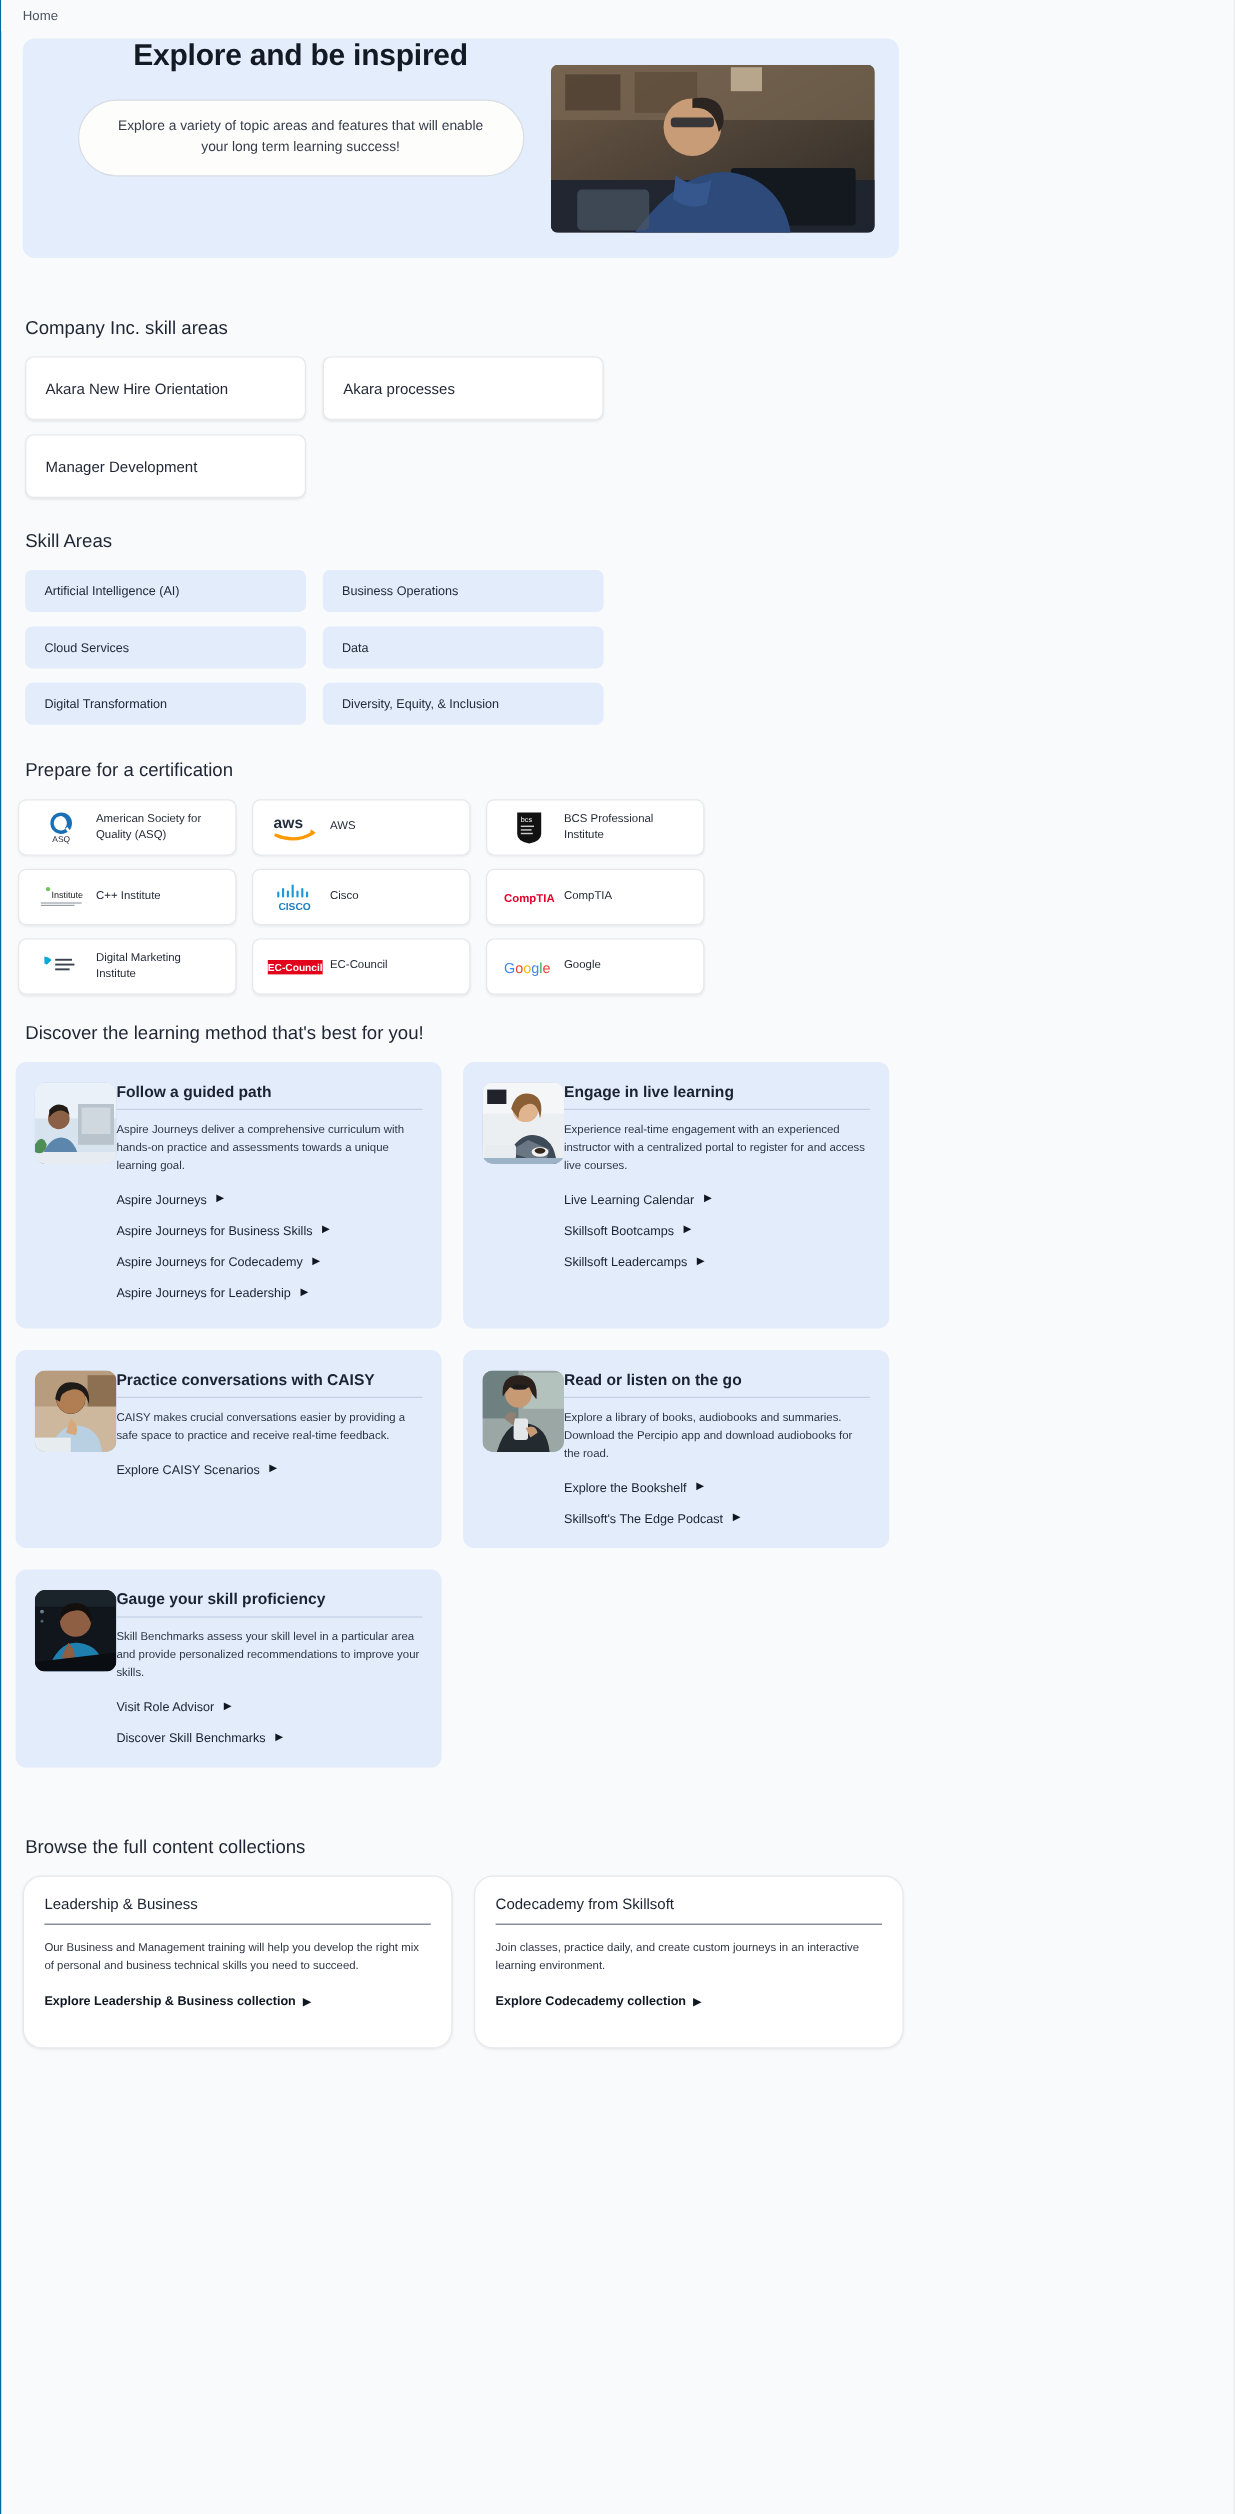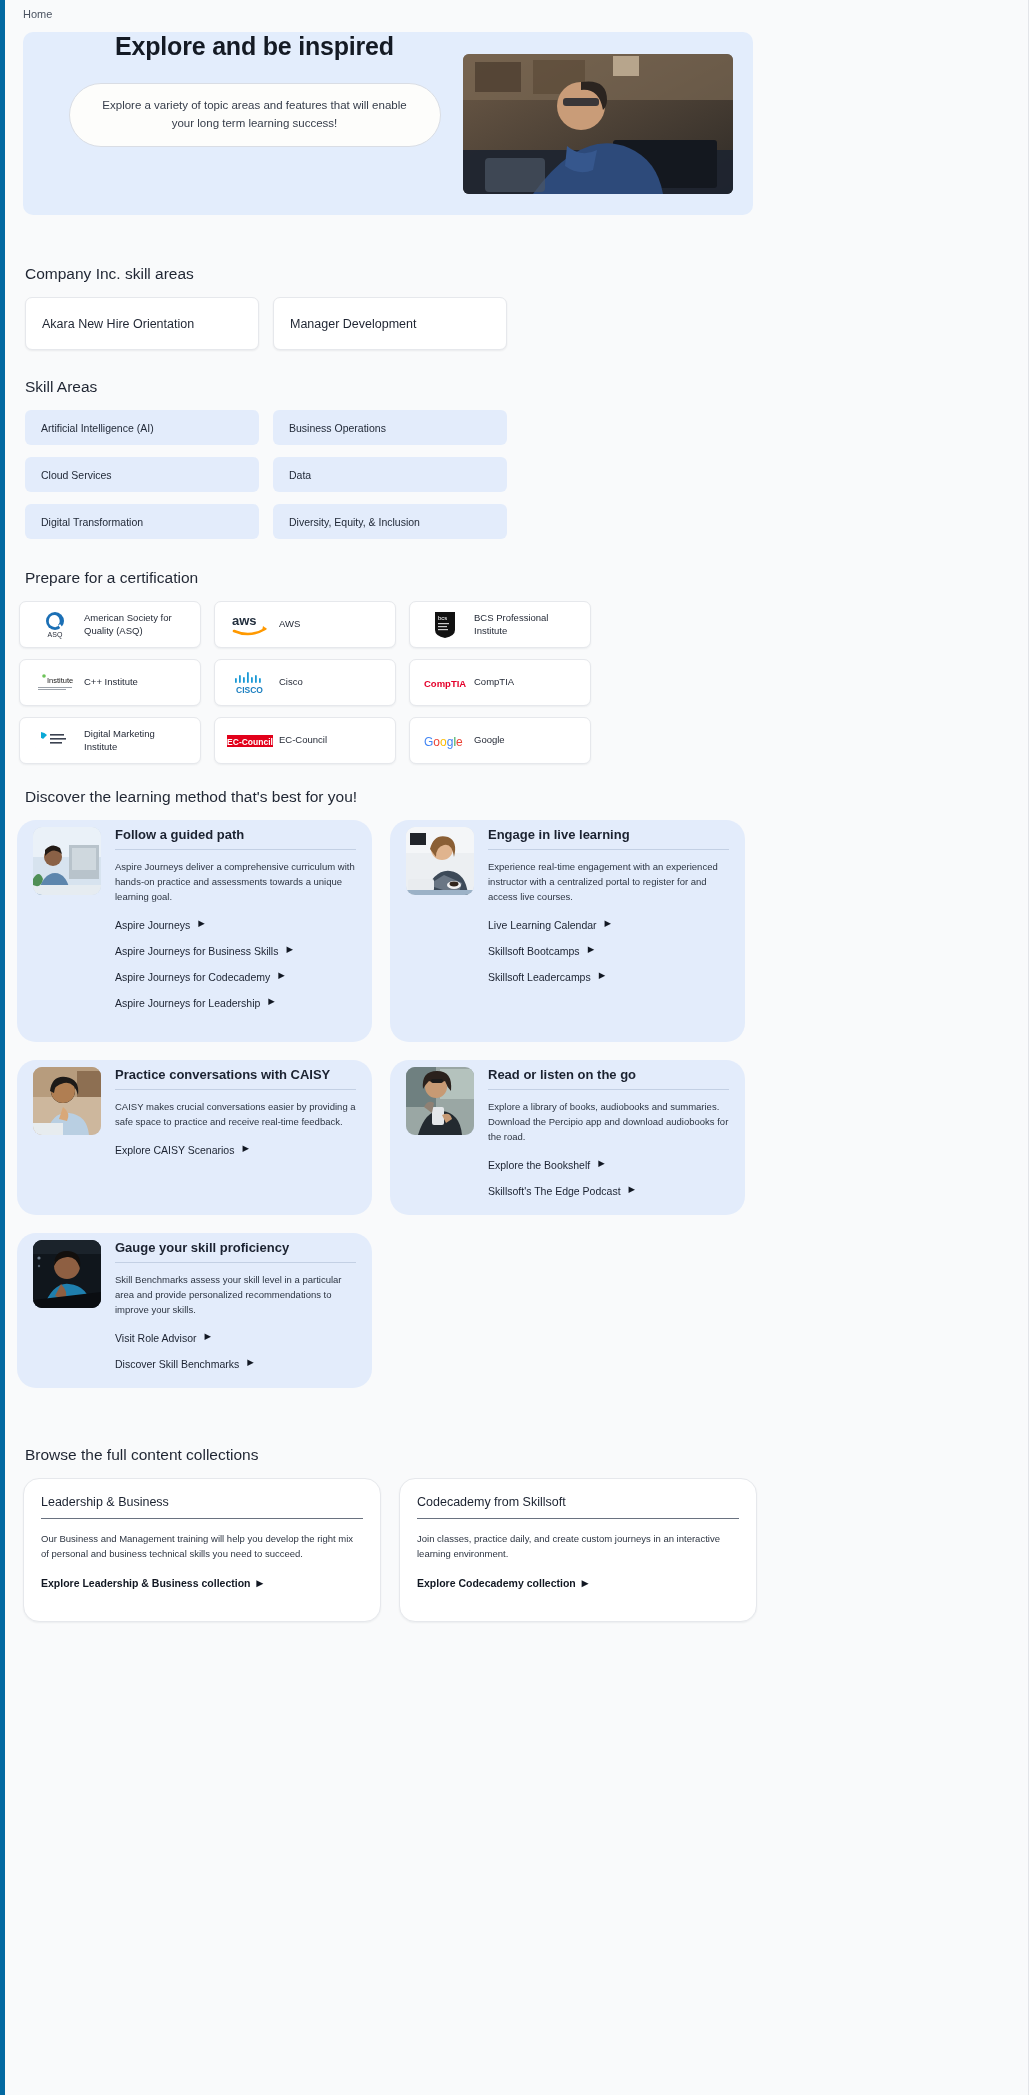--- a/index.html
+++ b/index.html
@@ -6,21 +6,21 @@
   html, body {
     width: 1029px;
     background: #ffffff;
     font-family: "Liberation Sans", sans-serif;
     color: #1f2532;
   }
   .page {
     width: 1029px;
     min-height: 2095px;
     background: #f9fafb;
-    border-left: 5px solid #0369a1;
+    border-left: 1px solid #0369a1;
     border-right: 1px solid #e3e5e9;
     position: relative;
   }
 
   
   .breadcrumb {
     padding: 8px 0 6px 18px;
     font-size: 11px;
     color: #4b5361;
     background: #f9fafb;
@@ -156,24 +156,23 @@
   .lm-wrap {
     display: flex;
     flex-wrap: wrap;
     gap: 18px 18px;
     padding: 0 12px;
     width: 770px;
   }
   .lm-card {
     width: 355px;
     background: #e3ecfb;
-    border-radius: 19px;
-    padding: 7px 16px 18px 16px;
-    display: flex;
-    gap: 14px;
+    border-radius: 9px;
+    padding: 17px 16px 18px 16px;
+    display: flex;
   }
   .lm-card.h1 { min-height: 222px; }
   .lm-card.h2 { min-height: 152px; }
   .lm-thumb {
     width: 68px;
     min-width: 68px;
     height: 68px;
     border-radius: 9px;
     overflow: hidden;
     background: #cdd8ea;
@@ -281,20 +280,23 @@
       </svg>
     </div>
   </div>
 
   <div class="section-title sec-gap-1">Company Inc. skill areas</div>
   <div class="grid3">
     <div class="tile-white">
         <span>Akara New Hire Orientation</span>
       </div>
     <div class="tile-white">
+        <span>Akara processes</span>
+      </div>
+    <div class="tile-white">
         <span>Manager Development</span>
       </div>
   </div>
 
   <div class="section-title sec-gap-2">Skill Areas</div>
   <div class="grid3">
     <div class="tile-blue">
         <span>Artificial Intelligence (AI)</span>
       </div>
     <div class="tile-blue">

